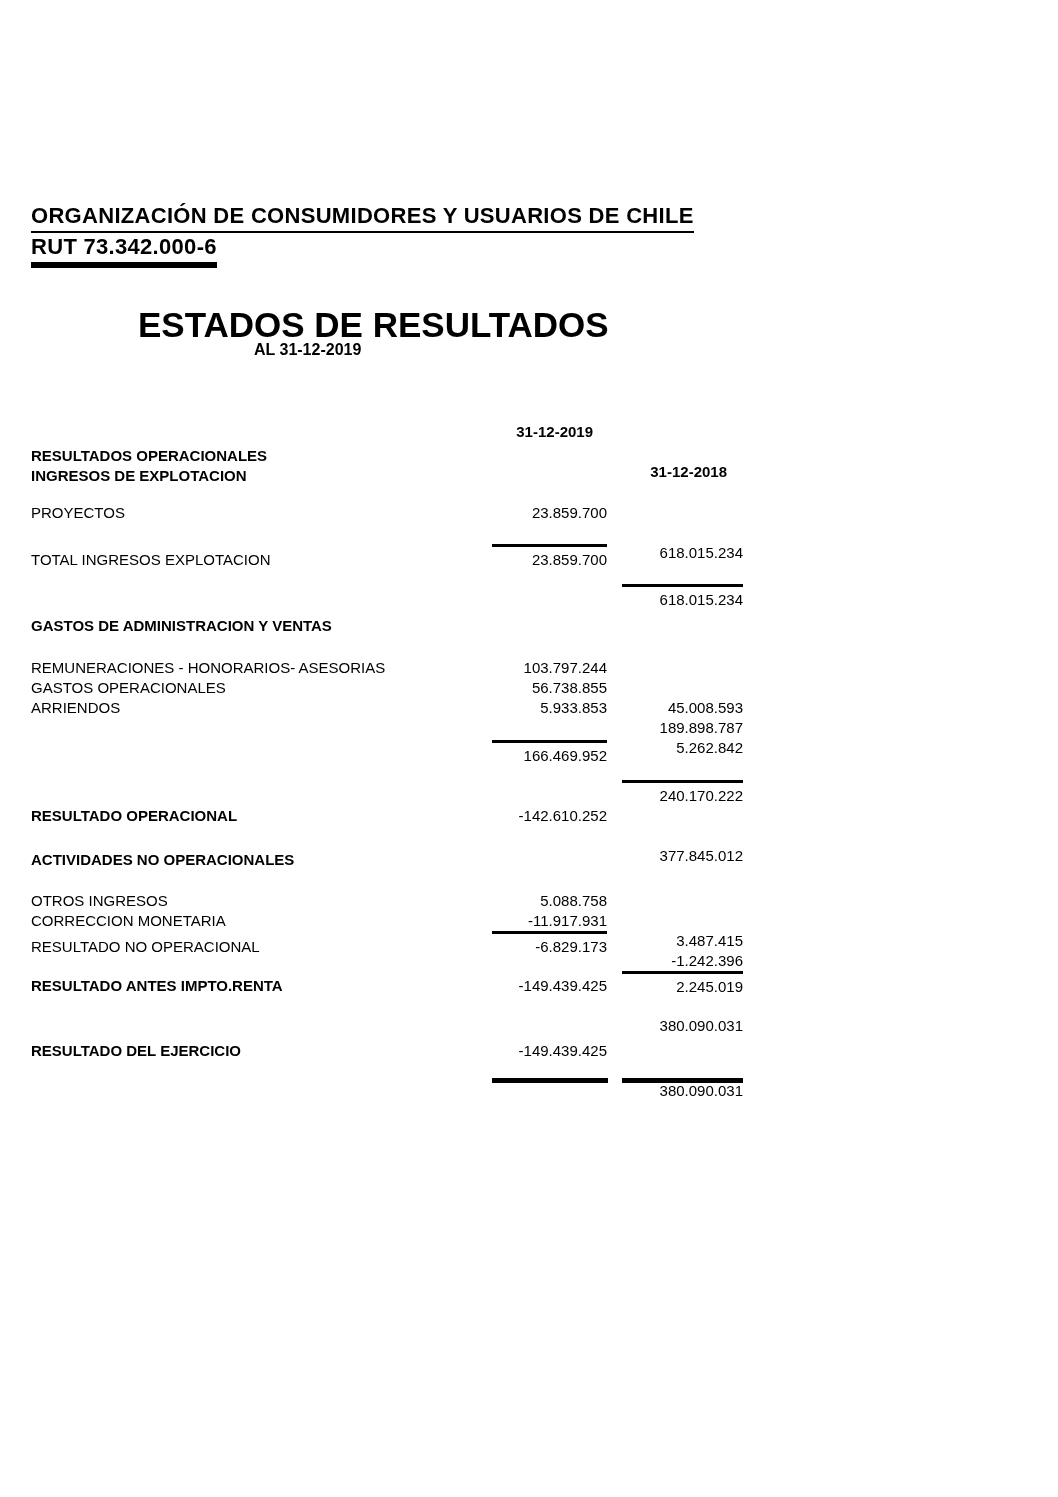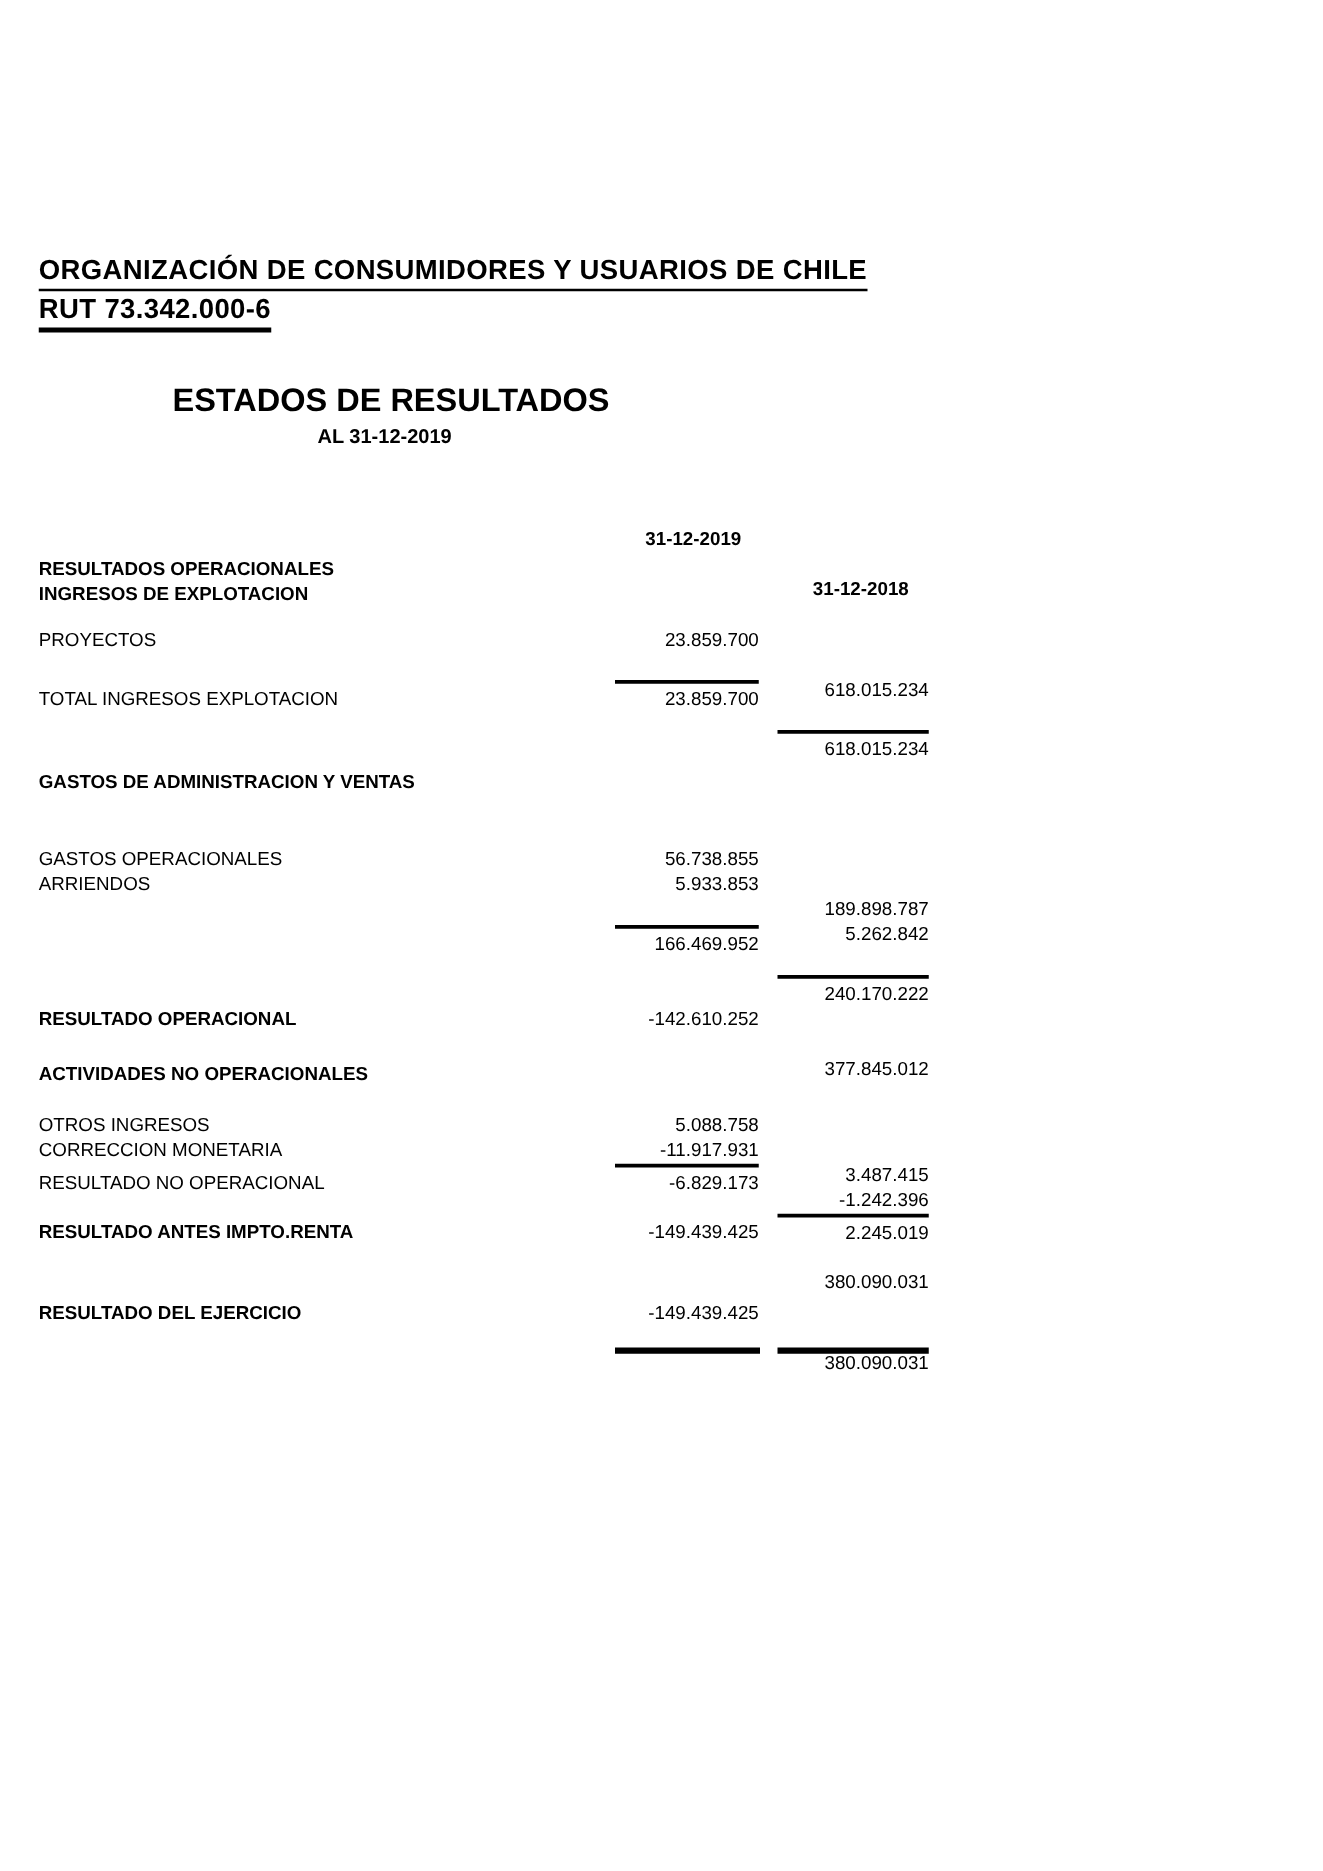--- a/index.html
+++ b/index.html
@@ -24,30 +24,30 @@
     display: inline-block;
     white-space: nowrap;
   }
   .rut {
     position: absolute;
     top: 234px;
     left: 31px;
     font-size: 22px;
     font-weight: bold;
     letter-spacing: 0.3px;
-    border-bottom: 4px solid #000000;
+    border-bottom: 6px solid #000000;
     padding-bottom: 2px;
     display: inline-block;
     white-space: nowrap;
   }
   .report-title {
     position: absolute;
     top: 305px;
     left: 138px;
-    font-size: 26px;
+    font-size: 35px;
     font-weight: bold;
     white-space: nowrap;
   }
   .report-subtitle {
     position: absolute;
     top: 341px;
     left: 254px;
     font-size: 16px;
     font-weight: bold;
     white-space: nowrap;
@@ -121,20 +121,25 @@
   <div class="row rule" style="top:544px">
     <span class="lbl">TOTAL INGRESOS EXPLOTACION</span>
     <span class="v v1">23.859.700</span>
     <span class="v v2">618.015.234</span>
   </div>
 
   <div class="row bold" style="top:616px">
     <span class="lbl">GASTOS DE ADMINISTRACION Y VENTAS</span>
   </div>
 
+  <div class="row" style="top:658px">
+    <span class="lbl">REMUNERACIONES - HONORARIOS- ASESORIAS</span>
+    <span class="v v1">103.797.244</span>
+    <span class="v v2">45.008.593</span>
+  </div>
 
   <div class="row" style="top:678px">
     <span class="lbl">GASTOS OPERACIONALES</span>
     <span class="v v1">56.738.855</span>
     <span class="v v2">189.898.787</span>
   </div>
 
   <div class="row" style="top:698px">
     <span class="lbl">ARRIENDOS</span>
     <span class="v v1">5.933.853</span>

